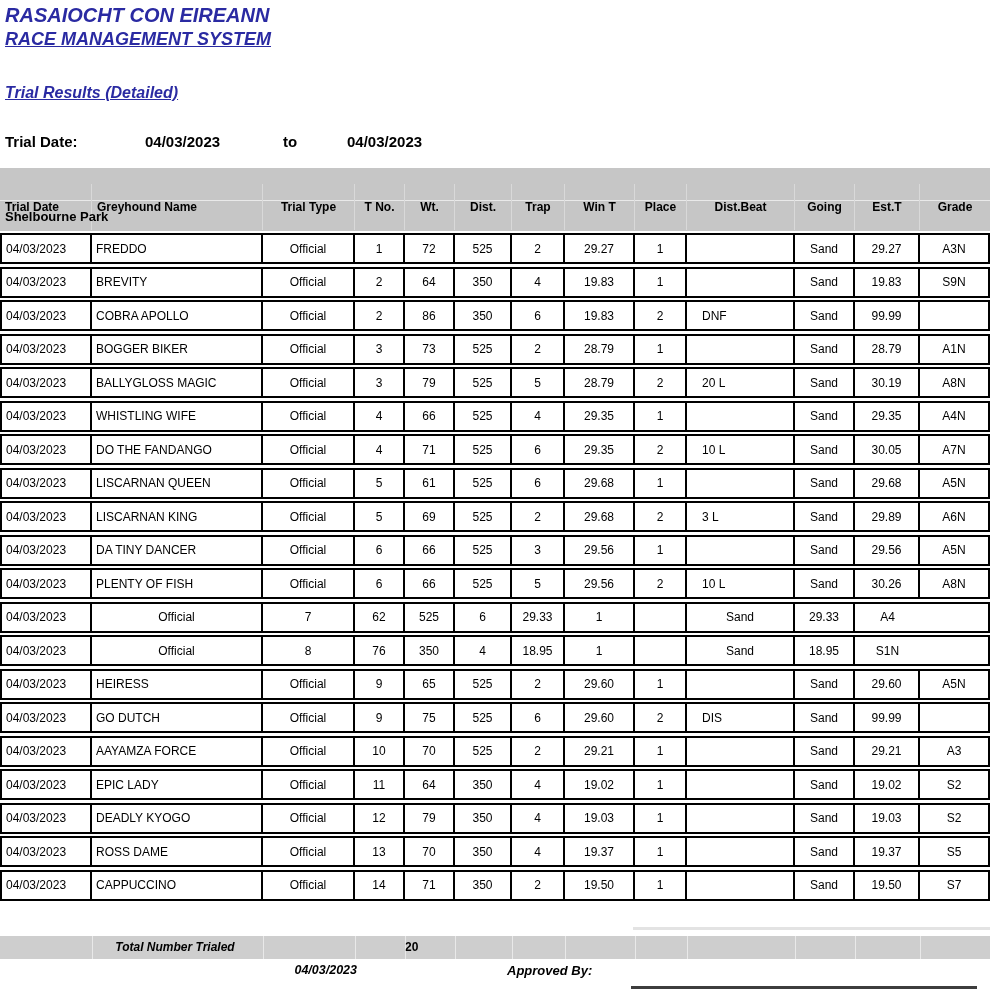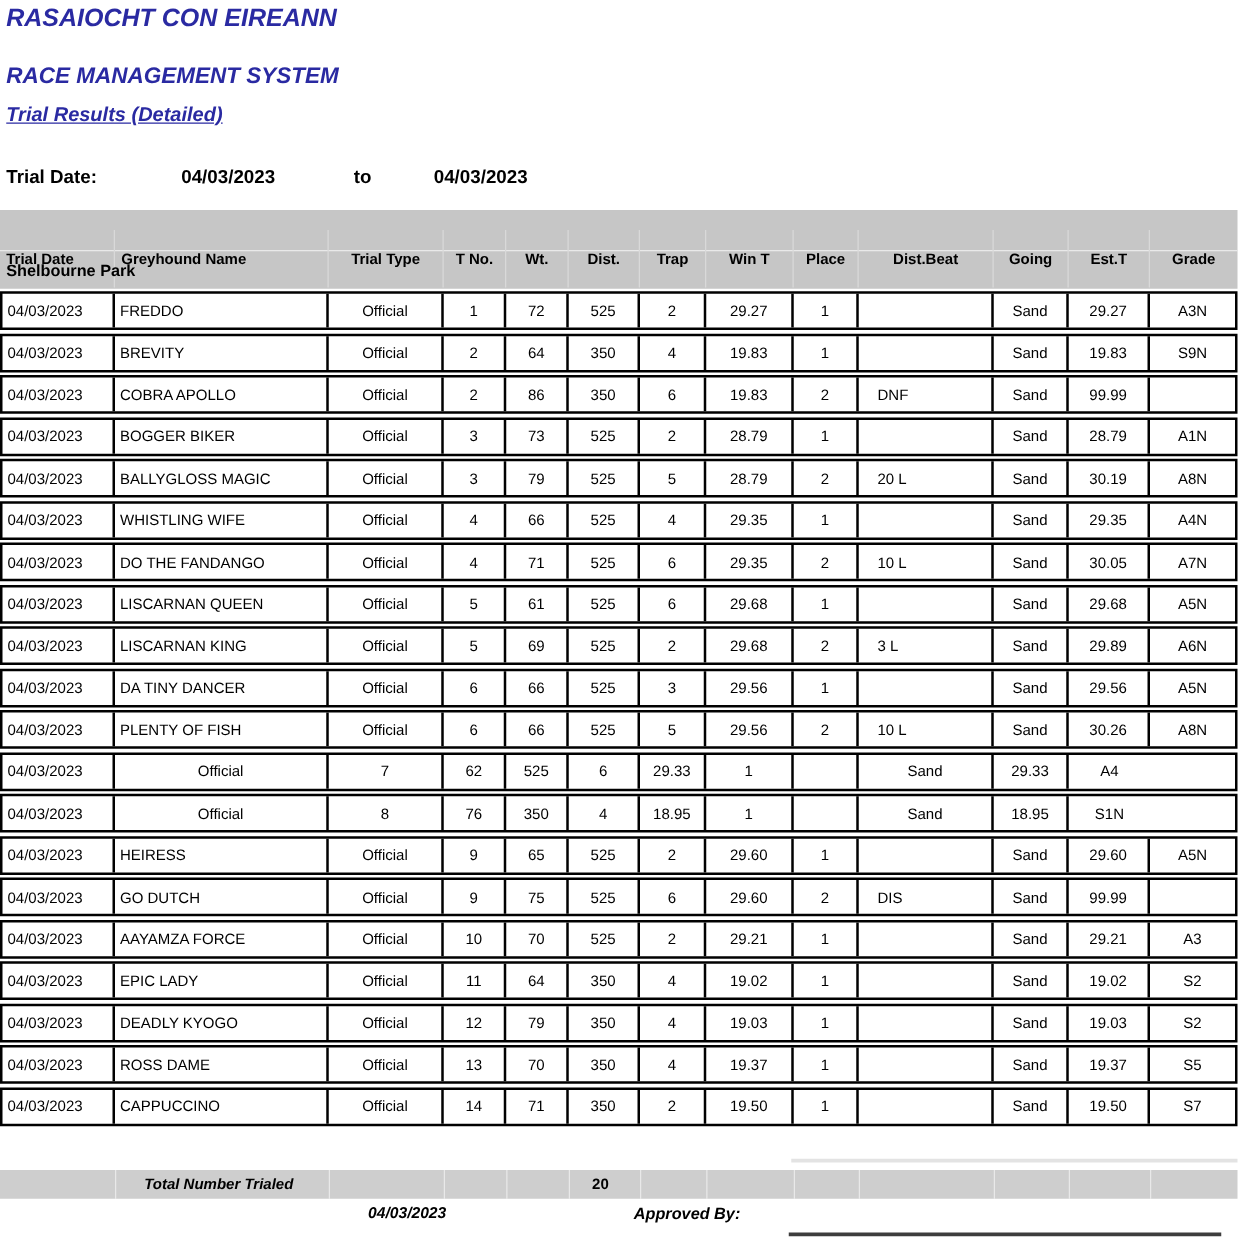--- a/index.html
+++ b/index.html
@@ -3,21 +3,21 @@
 <meta charset="utf-8">
 <style>
   html,body{margin:0;padding:0;background:#ffffff;}
   .page{
     position:relative;width:1000px;height:995px;background:#fff;
     font-family:"Liberation Sans","DejaVu Sans",sans-serif;color:#000;overflow:hidden;
   }
   
   .title{position:absolute;left:5px;font-weight:bold;font-style:italic;color:var(--title_blue,#2a2aa2);white-space:nowrap;}
   .title.org{top:4px;font-size:20px;}
-  .title.sys{top:50px;font-size:18px;}
+  .title.sys{top:29px;font-size:18px;text-decoration:underline;}
   .title.rep{top:84px;font-size:16px;text-decoration:underline;}
   
   .dateline{position:absolute;top:133px;left:0;width:600px;height:20px;font-size:15px;font-weight:bold;}
   .dateline span{position:absolute;top:0;white-space:nowrap;}
   .dl-label{left:5px;}
   .dl-from{left:145px;}
   .dl-to{left:283px;}
   .dl-until{left:347px;}
   
   .tbl{position:absolute;top:168px;left:0;width:990px;}
@@ -42,21 +42,21 @@
   }
   .tcell{display:flex;align-items:center;justify-content:center;border-right:2px solid #000;overflow:hidden;white-space:nowrap;}
   .tcell:last-child{border-right:none;}
   .tcell.c0,.tcell.c1{justify-content:flex-start;padding-left:4px;}
   .tcell.c9{justify-content:flex-start;padding-left:15px;}
   
   .approved-topline{position:absolute;left:633px;top:927px;width:357px;height:3px;background:#e3e3e3;}
   .total-bar{position:absolute;left:0;top:936px;width:990px;height:23px;background:var(--footer_gray,#cecece);font-size:12px;}
   .total-bar .sep{position:absolute;top:0;width:1px;height:23px;background:rgba(255,255,255,0.55);}
   .total-label{position:absolute;left:0;top:0;width:350px;text-align:center;line-height:23px;font-weight:bold;font-style:italic;}
-  .total-value{position:absolute;left:405px;top:0;width:50px;text-align:right;line-height:23px;font-weight:bold;padding-left:32px;}
+  .total-value{position:absolute;left:405px;top:0;width:50px;text-align:left;line-height:23px;font-weight:bold;}
   .foot-date{position:absolute;left:157px;top:963px;width:200px;text-align:right;font-size:12.5px;font-weight:bold;font-style:italic;}
   .approved-label{position:absolute;left:507px;top:963px;font-size:13px;font-weight:bold;font-style:italic;}
   .sign-line{position:absolute;left:631px;top:986px;width:346px;height:3px;background:#3d3d3d;}
 </style>
 </head>
 <body>
 
 <div class="page">
 
   <div class="title org">RASAIOCHT CON EIREANN</div>

